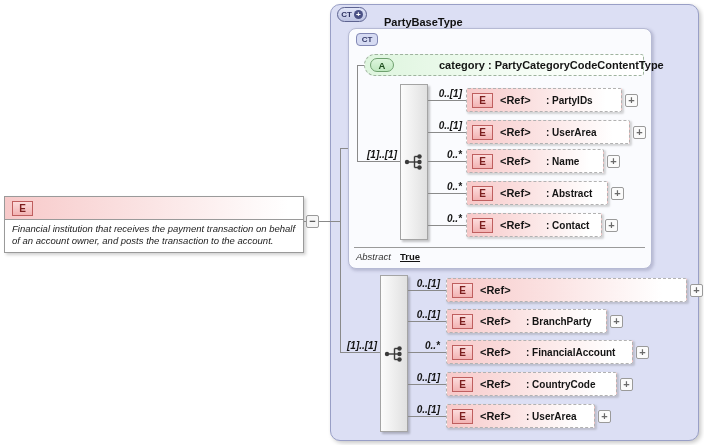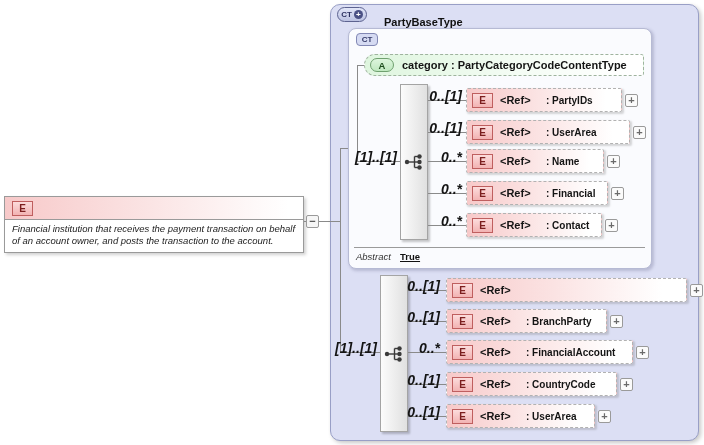--- a/index.html
+++ b/index.html
@@ -2,21 +2,21 @@
 <html><head>
 <meta charset="utf-8">
 <style>
   html,body{margin:0;padding:0;background:#fff;}
   #canvas{position:relative;width:704px;height:445px;background:#ffffff;overflow:hidden;
           font-family:"Liberation Sans",sans-serif;}
 
   
   .hline{position:absolute;height:1px;background:#8a8a8a;}
   .vline{position:absolute;width:1px;background:#8a8a8a;}
-  .card-label{position:absolute;font-style:italic;font-weight:bold;font-size:14px;
+  .card-label{position:absolute;font-style:italic;font-weight:bold;font-size:10px;
               color:#141414;text-align:right;white-space:nowrap;}
 
   
   .el-box{position:absolute;height:24px;box-sizing:border-box;border:1px dashed #b2b2b2;
           border-radius:2px;display:flex;align-items:center;padding:0 4px 0 5px;
           background:linear-gradient(90deg,#f7c9c9 0%,#fbe3e3 45%,#ffffff 90%);
           box-shadow:1.5px 1.5px 2px rgba(110,110,110,.28);}
   .badge-e{flex:0 0 auto;width:21px;height:15px;box-sizing:border-box;text-align:center;
            background:linear-gradient(180deg,#fcdcdc,#f2b3b3);border:1px solid #bf5f5f;
            color:#7c1f1f;font-weight:bold;font-size:10px;line-height:14px;}
@@ -54,21 +54,21 @@
              line-height:11px;text-align:center;}
 
   
   .attr-box{position:absolute;left:364px;top:54px;width:280px;height:22px;box-sizing:border-box;
             border:1px dashed #9fb39f;border-radius:11px 3px 3px 11px;display:flex;
             align-items:center;gap:8px;padding:0 6px 0 5px;
             background:linear-gradient(90deg,#def5de 0%,#f4fcf4 55%,#ffffff 95%);}
   .badge-a{flex:0 0 auto;width:24px;height:14px;box-sizing:border-box;border:1px solid #6fa06f;
            border-radius:7px;background:linear-gradient(180deg,#ddf5dd,#bfe8bf);color:#1d4d1d;
            font-weight:bold;font-size:9.5px;line-height:13px;text-align:center;}
-  .attr-label{font-weight:bold;font-size:11px;color:#141414;white-space:nowrap;}
+  .attr-label{font-weight:bold;font-size:11px;color:#141414;white-space:nowrap;margin-left:37px;}
 
   
   .seq-bar{position:absolute;width:28px;box-sizing:border-box;border:1px solid #a4a4a4;
            background:linear-gradient(90deg,#fcfcfc,#e0e0e0);
            box-shadow:1.5px 1.5px 2px rgba(0,0,0,.22);display:flex;align-items:center;
            justify-content:center;}
   .minus-box{position:absolute;left:306px;top:215px;width:13px;height:13px;box-sizing:border-box;
              border:1px solid #9a9a9a;border-radius:2px;background:#f6f6f6;color:#555;
              font-size:11px;line-height:11px;text-align:center;font-weight:bold;}
 
@@ -150,21 +150,21 @@
     <span class="ref">&lt;Ref&gt;</span>
     <span class="etype">: Name</span>
   </div>
   <div class="plus-box" style="left:607px;top:155px">+</div>
 
   <div class="hline" style="left:428px;top:193px;width:38px"></div>
   <div class="card-label" style="left:420px;top:181px;width:42px">0..*</div>
   <div class="el-box" style="left:466px;top:181px;width:142px">
     <span class="badge-e">E</span>
     <span class="ref">&lt;Ref&gt;</span>
-    <span class="etype">: Financial</span>
+    <span class="etype">: Abstract</span>
   </div>
   <div class="plus-box" style="left:611px;top:187px">+</div>
 
   <div class="hline" style="left:428px;top:225px;width:38px"></div>
   <div class="card-label" style="left:420px;top:213px;width:42px">0..*</div>
   <div class="el-box" style="left:466px;top:213px;width:136px">
     <span class="badge-e">E</span>
     <span class="ref">&lt;Ref&gt;</span>
     <span class="etype">: Contact</span>
   </div>

